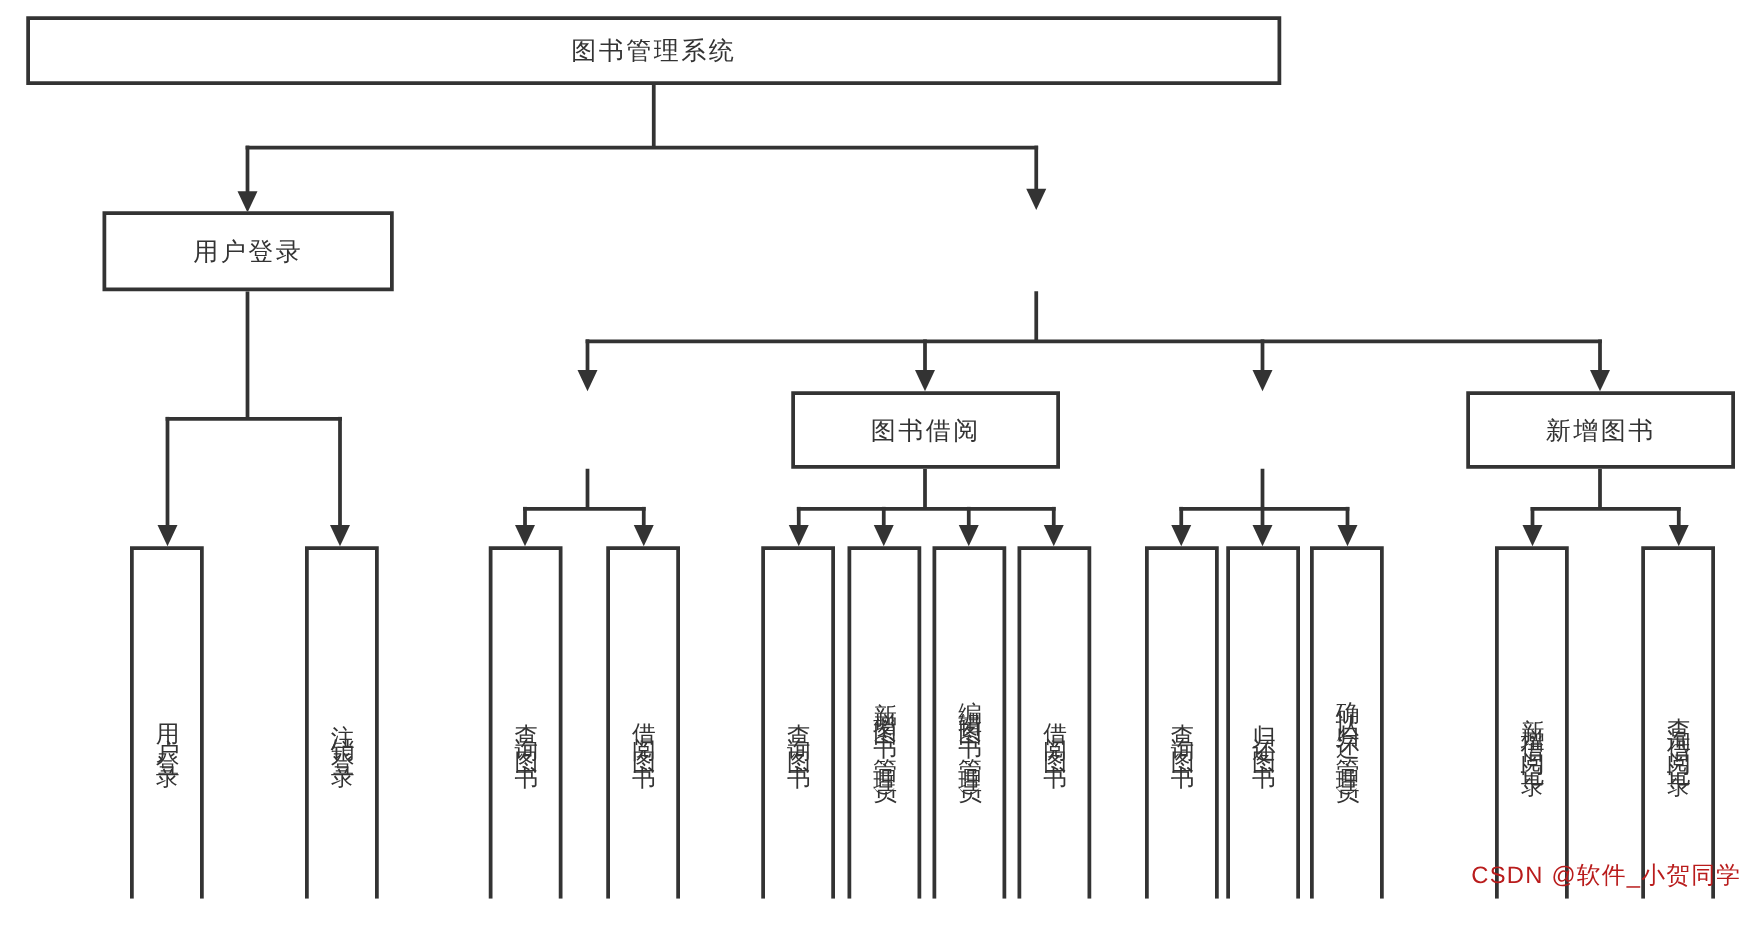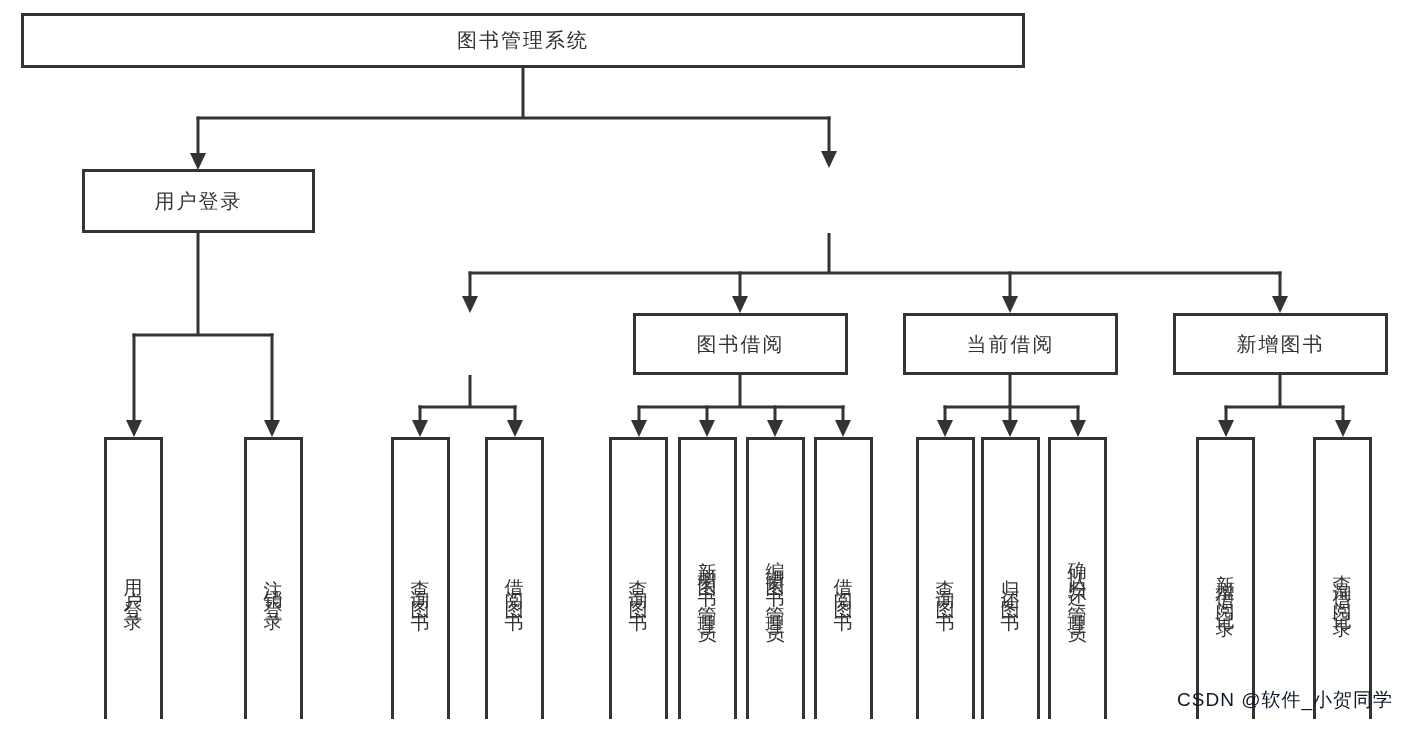--- a/index.html
+++ b/index.html
@@ -59,21 +59,21 @@
   .lf8{left:916px;}
   .lf9{left:981px;}
   .lf10{left:1048px;}
   .lf11{left:1196px;}
   .lf12{left:1313px;}
   .watermark{
     position:absolute;
     right:12px;
     bottom:6px;
     font-size:19px;
-    color:#0f172a;
+    color:#b91c1c;
     letter-spacing:1px;
     white-space:nowrap;
   }
 </style>
 </head>
 <body>
 
 <div id="canvas">
 
   <svg id="wires" viewBox="0 0 1405 747" xmlns="http://www.w3.org/2000/svg">
@@ -146,23 +146,20 @@
     <span class="hlabel">图书管理系统</span>
   </div>
 
   <div class="node n-user-login">
     <span class="hlabel">用户登录</span>
   </div>
 
   <div class="node l3 n-borrowsec">
     <span class="hlabel">图书借阅</span>
   </div>
-  <div class="node l3 n-current">
-    <span class="hlabel">当前借阅</span>
-  </div>
   <div class="node l3 n-records">
     <span class="hlabel">新增图书</span>
   </div>
 
   <div class="node vnode lf0">
     <span class="vlabel">用户登录</span>
   </div>
   <div class="node vnode lf1">
     <span class="vlabel">注销登录</span>
   </div>

